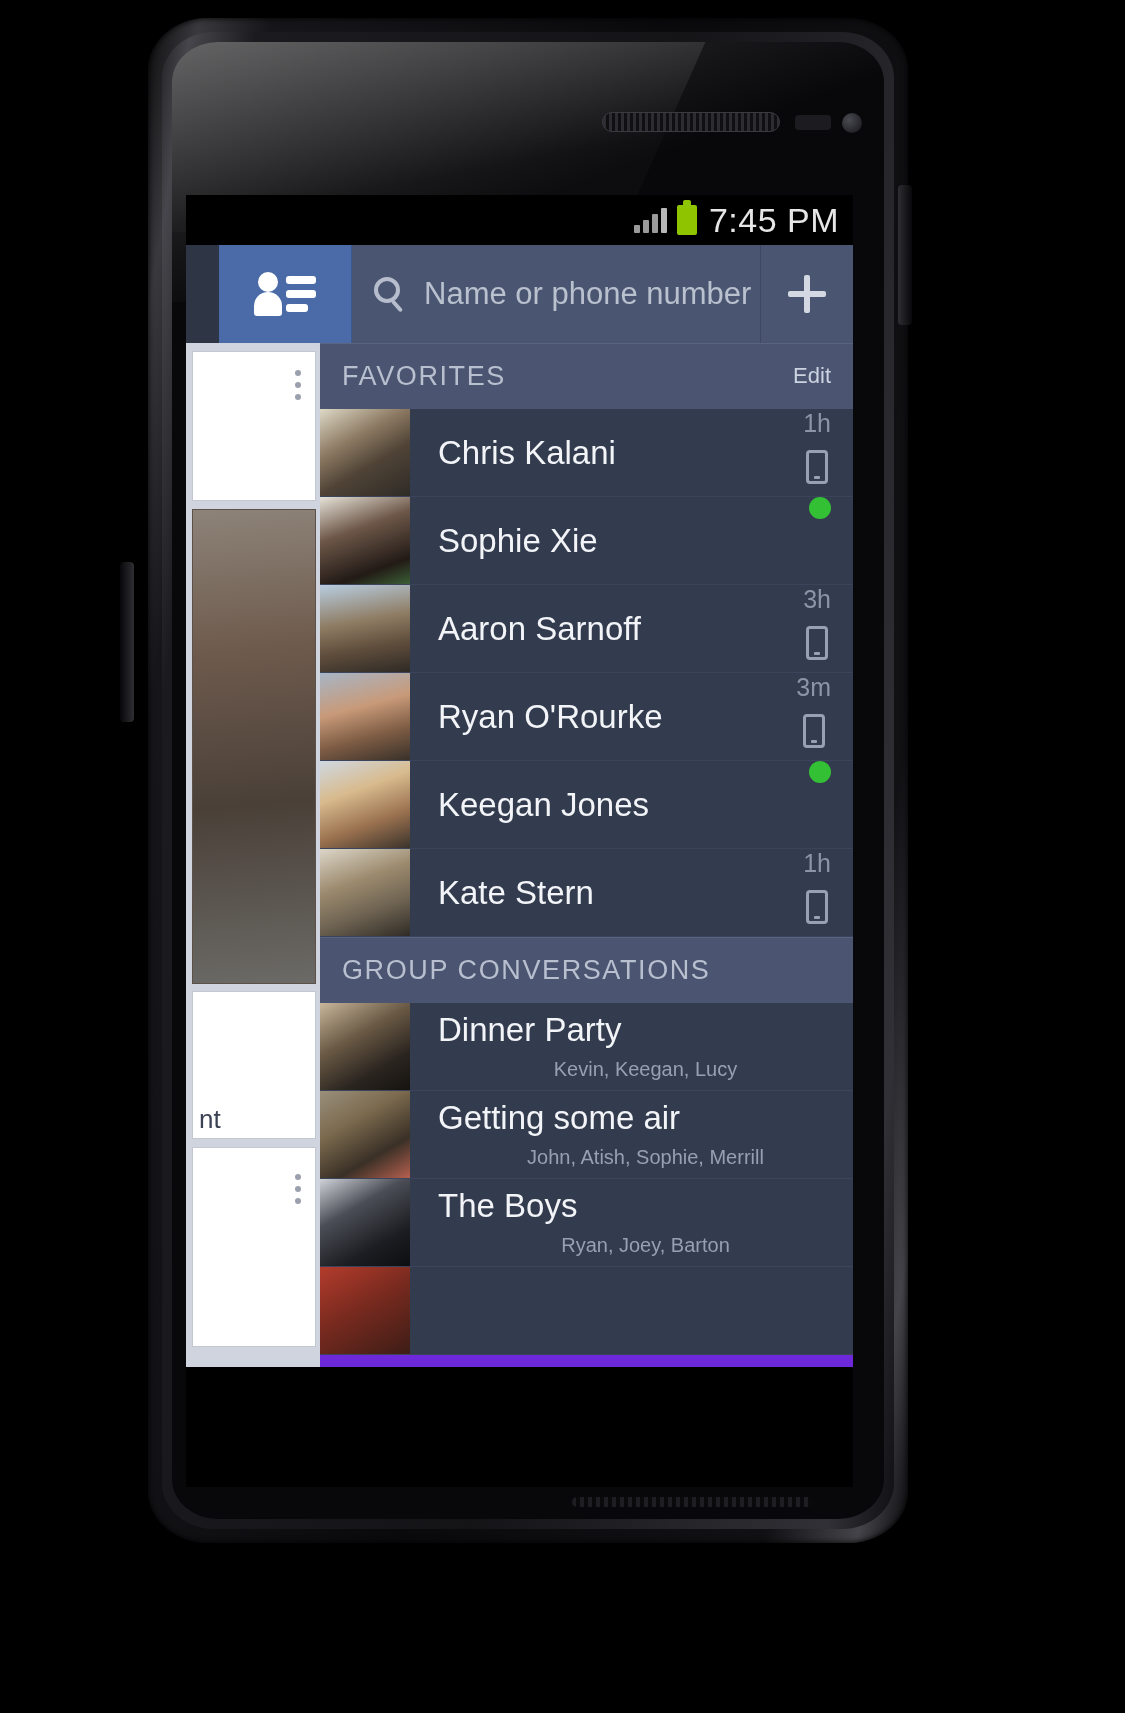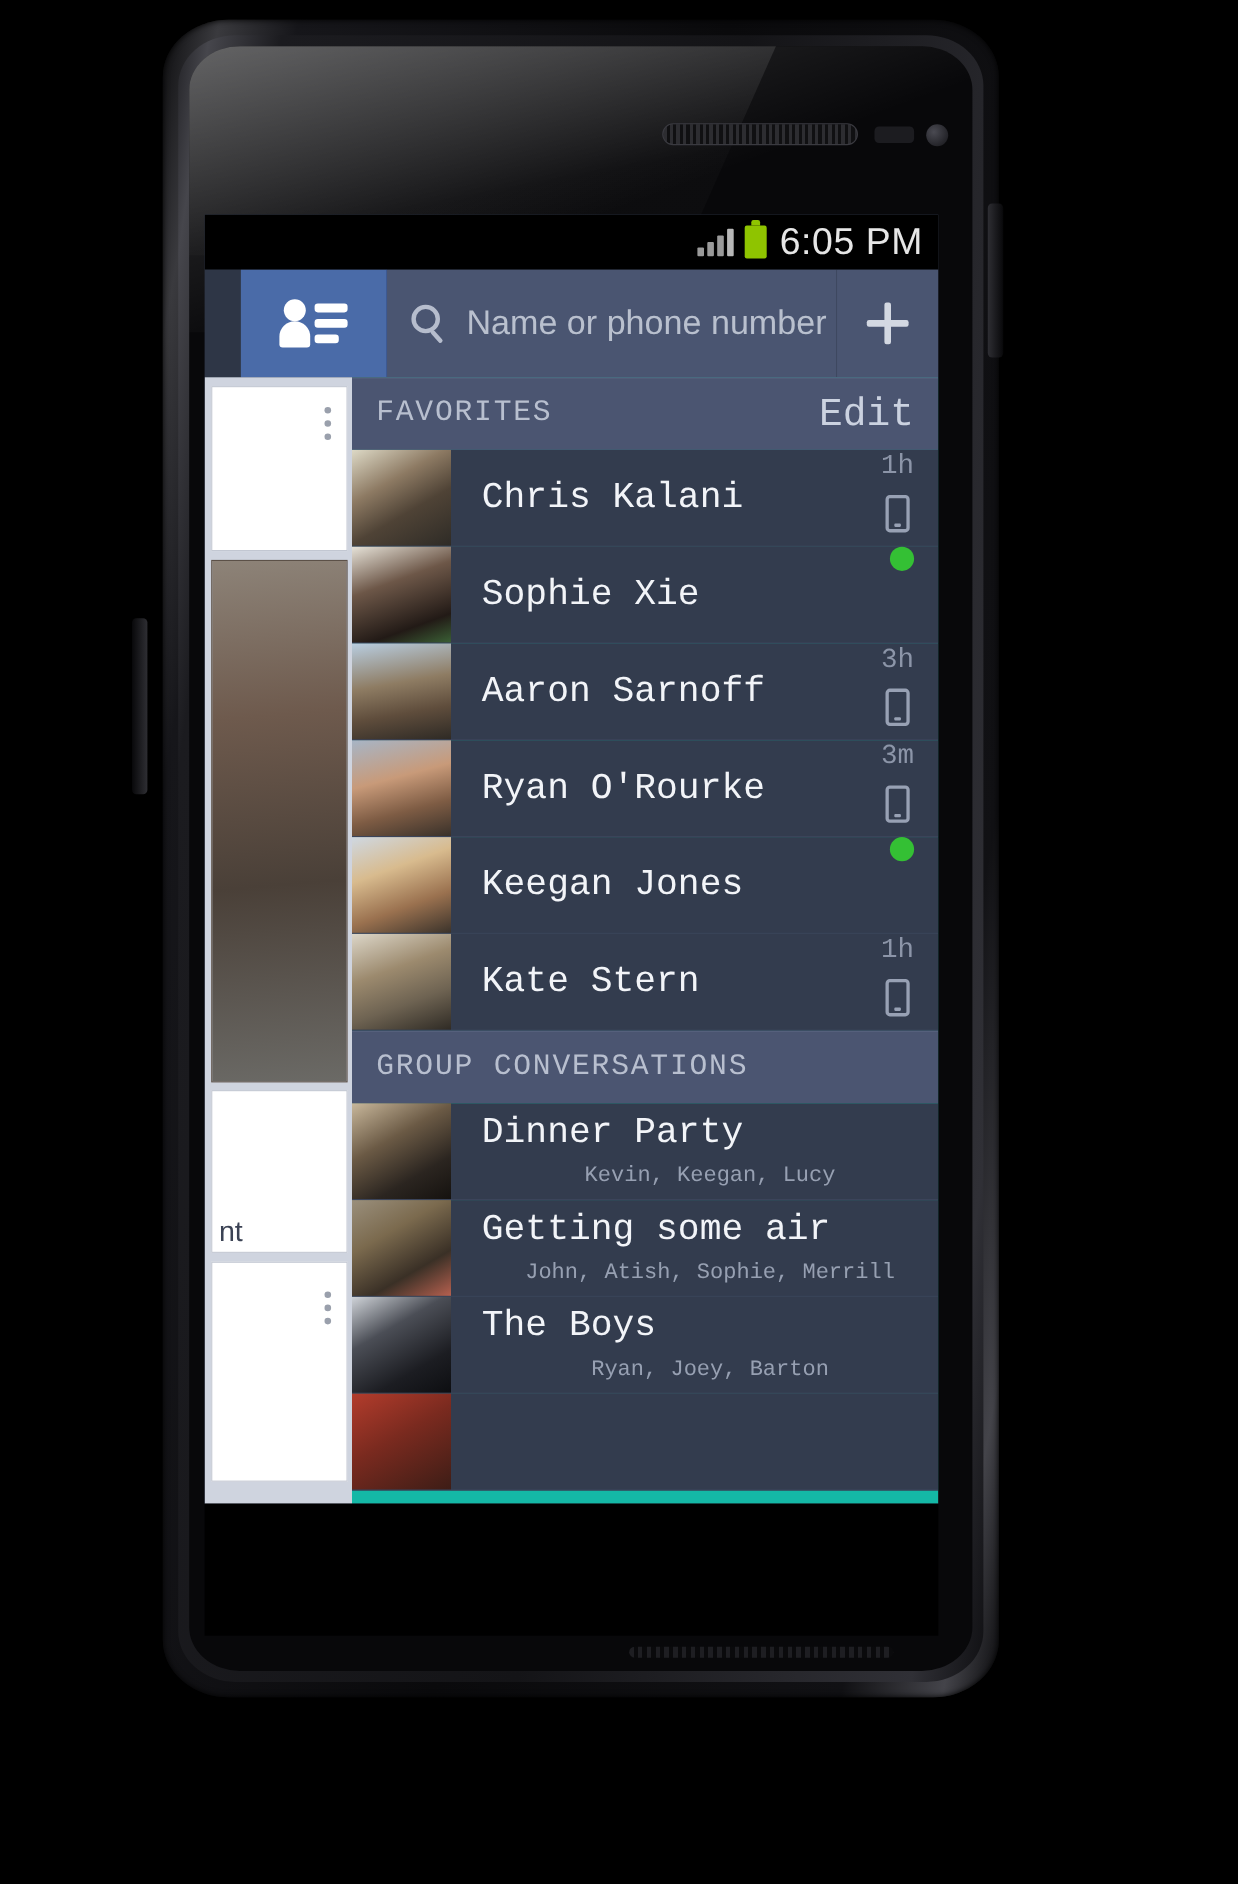--- a/index.html
+++ b/index.html
@@ -121,28 +121,28 @@
   .peek-c1 { top: 8px; height: 150px; }
   .peek-c2 { top: 166px; height: 475px; background: #6f6257; border-color:#5c5148;
              background: linear-gradient(175deg,#8d8378 0%, #6e5a4d 30%, #4a4038 62%, #6b6a66 100%); }
   .peek-c3 { top: 648px; height: 148px; }
   .peek-c4 { top: 804px; height: 200px; }
   .dots { position: absolute; right: 14px; width: 6px; }
   .dots span { display:block; width:6px; height:6px; border-radius:50%; background:#9aa0ac; margin-bottom:6px;}
   .peek-text { position:absolute; left: 6px; font-size: 26px; color:#3b4254; }
 
   
-  .list { position: absolute; left: 134px; top: 148px; right: 0; bottom: 0; background: #14b8a6; overflow: hidden; font-family: Liberation Mono, monospace; }
+  .list { position: absolute; left: 134px; top: 148px; right: 0; bottom: 0; background: #6d28d9; overflow: hidden; }
   .section {
     height: 66px; background: #4b5571; display: flex; align-items: center;
     padding: 0 22px 0 22px; justify-content: space-between;
     box-shadow: inset 0 1px 0 #5a6480;
   }
   .section-title { font-size: 27px; letter-spacing: 1.6px; color: #b8bfcf; }
-  .section-action { font-size: 36px; color: #cbd2e0; }
+  .section-action { font-size: 22px; color: #cbd2e0; }
 
   .row { display: flex; align-items: stretch; height: 88px; border-bottom: 1px solid #3b445a; background: #333c4e; }
   .row.group { height: 88px; background:#333c4e; }
   .avatar { width: 90px; flex: none; background-size: cover; background-position: center; }
   .row-main { flex: 1; display: flex; flex-direction: column; justify-content: center; padding-left: 28px; }
   .row-name { font-size: 33px; color: #f2f4f8; font-weight: 400; line-height: 1.15; }
   .row-sub { font-size: 20px; color: #97a0b2; line-height: 1.25; margin-top: 8px; text-align: center; }
   .row-right { display: flex; align-items: center; gap: 12px; padding-right: 22px; flex-direction: column; }
   .ago { font-size: 25px; color: #8c95a8; }
   .phone-ico { position: relative; width: 22px; height: 34px; border: 3px solid #98a1b4; border-radius: 4px; }
@@ -191,21 +191,21 @@
   <div class="screen">
 
     <div class="statusbar">
       <div class="sig">
           <i></i>
           <i></i>
           <i></i>
           <i></i>
         </div>
       <div class="battery"></div>
-      <div class="clock">6:05 PM</div>
+      <div class="clock">7:45 PM</div>
     </div>
 
     <div class="actionbar">
       <div class="app-tile">
         <div class="contacts-glyph">
           <span class="head"></span>
             <span class="body"></span>
           <span class="ln l1"></span>
             <span class="ln l2"></span>
             <span class="ln l3"></span>

